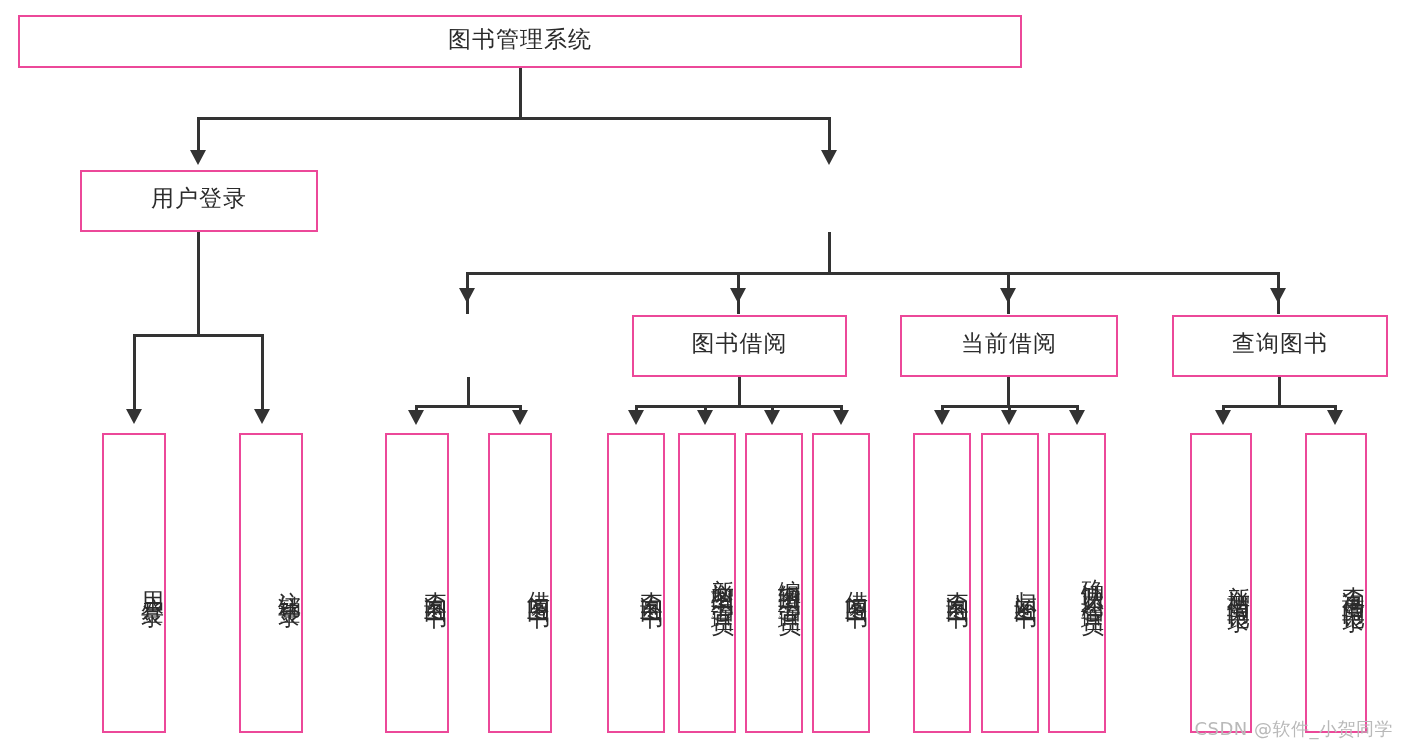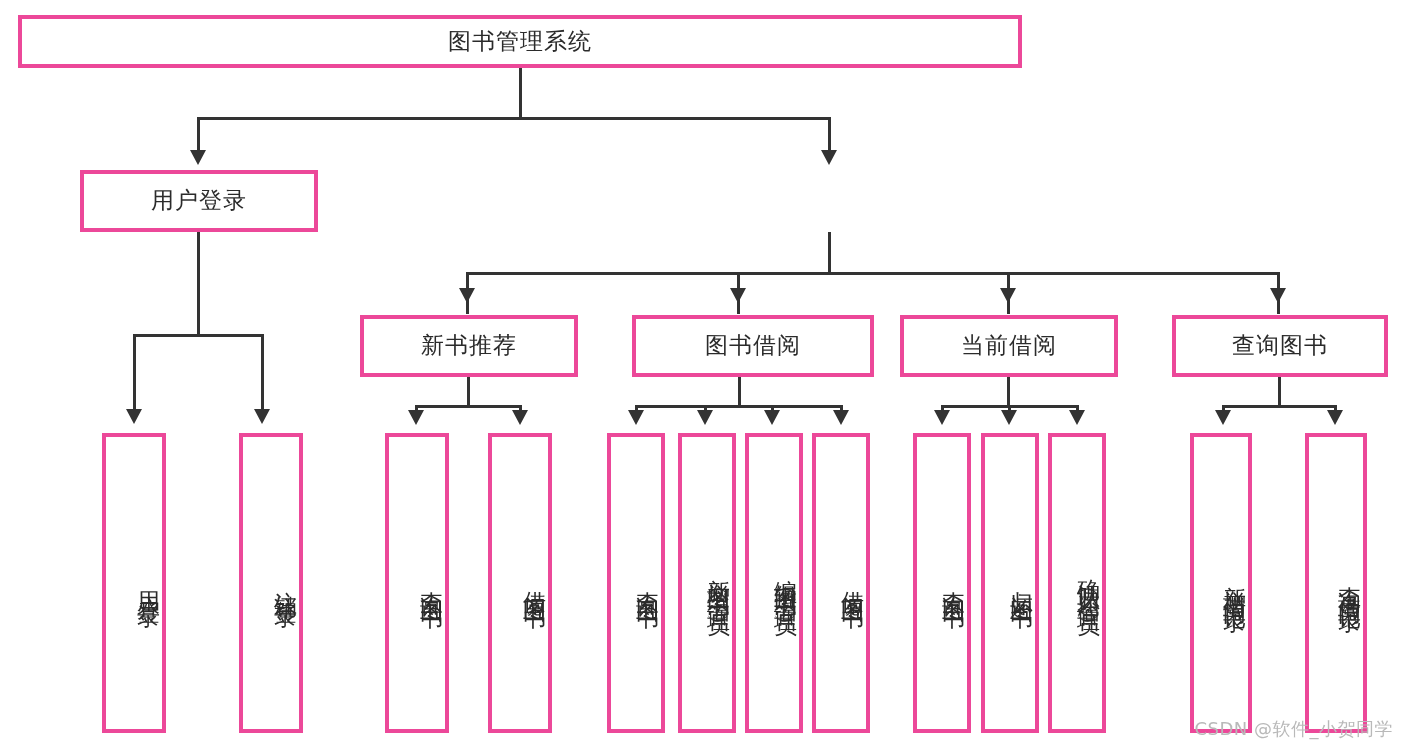--- a/index.html
+++ b/index.html
@@ -10,26 +10,27 @@
   #canvas{
     position:relative;
     width:1405px;
     height:747px;
     background:#ffffff;
     overflow:hidden;
   }
   .node{
     position:absolute;
     box-sizing:border-box;
-    border:4px solid #ec4899;
+    border:2px solid #ec4899;
     background:#ffffff;
     display:flex;
     align-items:center;
     justify-content:center;
     color:#2b2b2b;
+    font-family:Liberation Mono, monospace;
   }
   .node.horiz{
     font-size:23px;
     letter-spacing:1px;
     line-height:1.2;
   }
   .node.vert{
     writing-mode:vertical-rl;
     text-orientation:upright;
     font-size:23px;
@@ -103,24 +104,21 @@
   <div class="edge h" style="left:466px;top:272px;width:814px;height:3px;"></div>
   <div class="edge v" style="left:466px;top:272px;width:3px;height:42px;"></div>
   <div class="arrow" style="left:459px;top:288px;"></div>
   <div class="edge v" style="left:737px;top:272px;width:3px;height:42px;"></div>
   <div class="arrow" style="left:730px;top:288px;"></div>
   <div class="edge v" style="left:1007px;top:272px;width:3px;height:42px;"></div>
   <div class="arrow" style="left:1000px;top:288px;"></div>
   <div class="edge v" style="left:1277px;top:272px;width:3px;height:42px;"></div>
   <div class="arrow" style="left:1270px;top:288px;"></div>
 
-  <div class="node horiz" style="left:360px;top:315px;width:218px;height:62px;">
-    <span>新书推荐</span>
-  </div>
-  <div class="node horiz" style="left:632px;top:315px;width:242px;height:62px;">
+  <div class="node horiz" style="left:632px;top:315px;width:215px;height:62px;">
     <span>图书借阅</span>
   </div>
   <div class="node horiz" style="left:900px;top:315px;width:218px;height:62px;">
     <span>当前借阅</span>
   </div>
   <div class="node horiz" style="left:1172px;top:315px;width:216px;height:62px;">
     <span>查询图书</span>
   </div>
 
   <div class="edge v" style="left:467px;top:377px;width:3px;height:31px;"></div>

